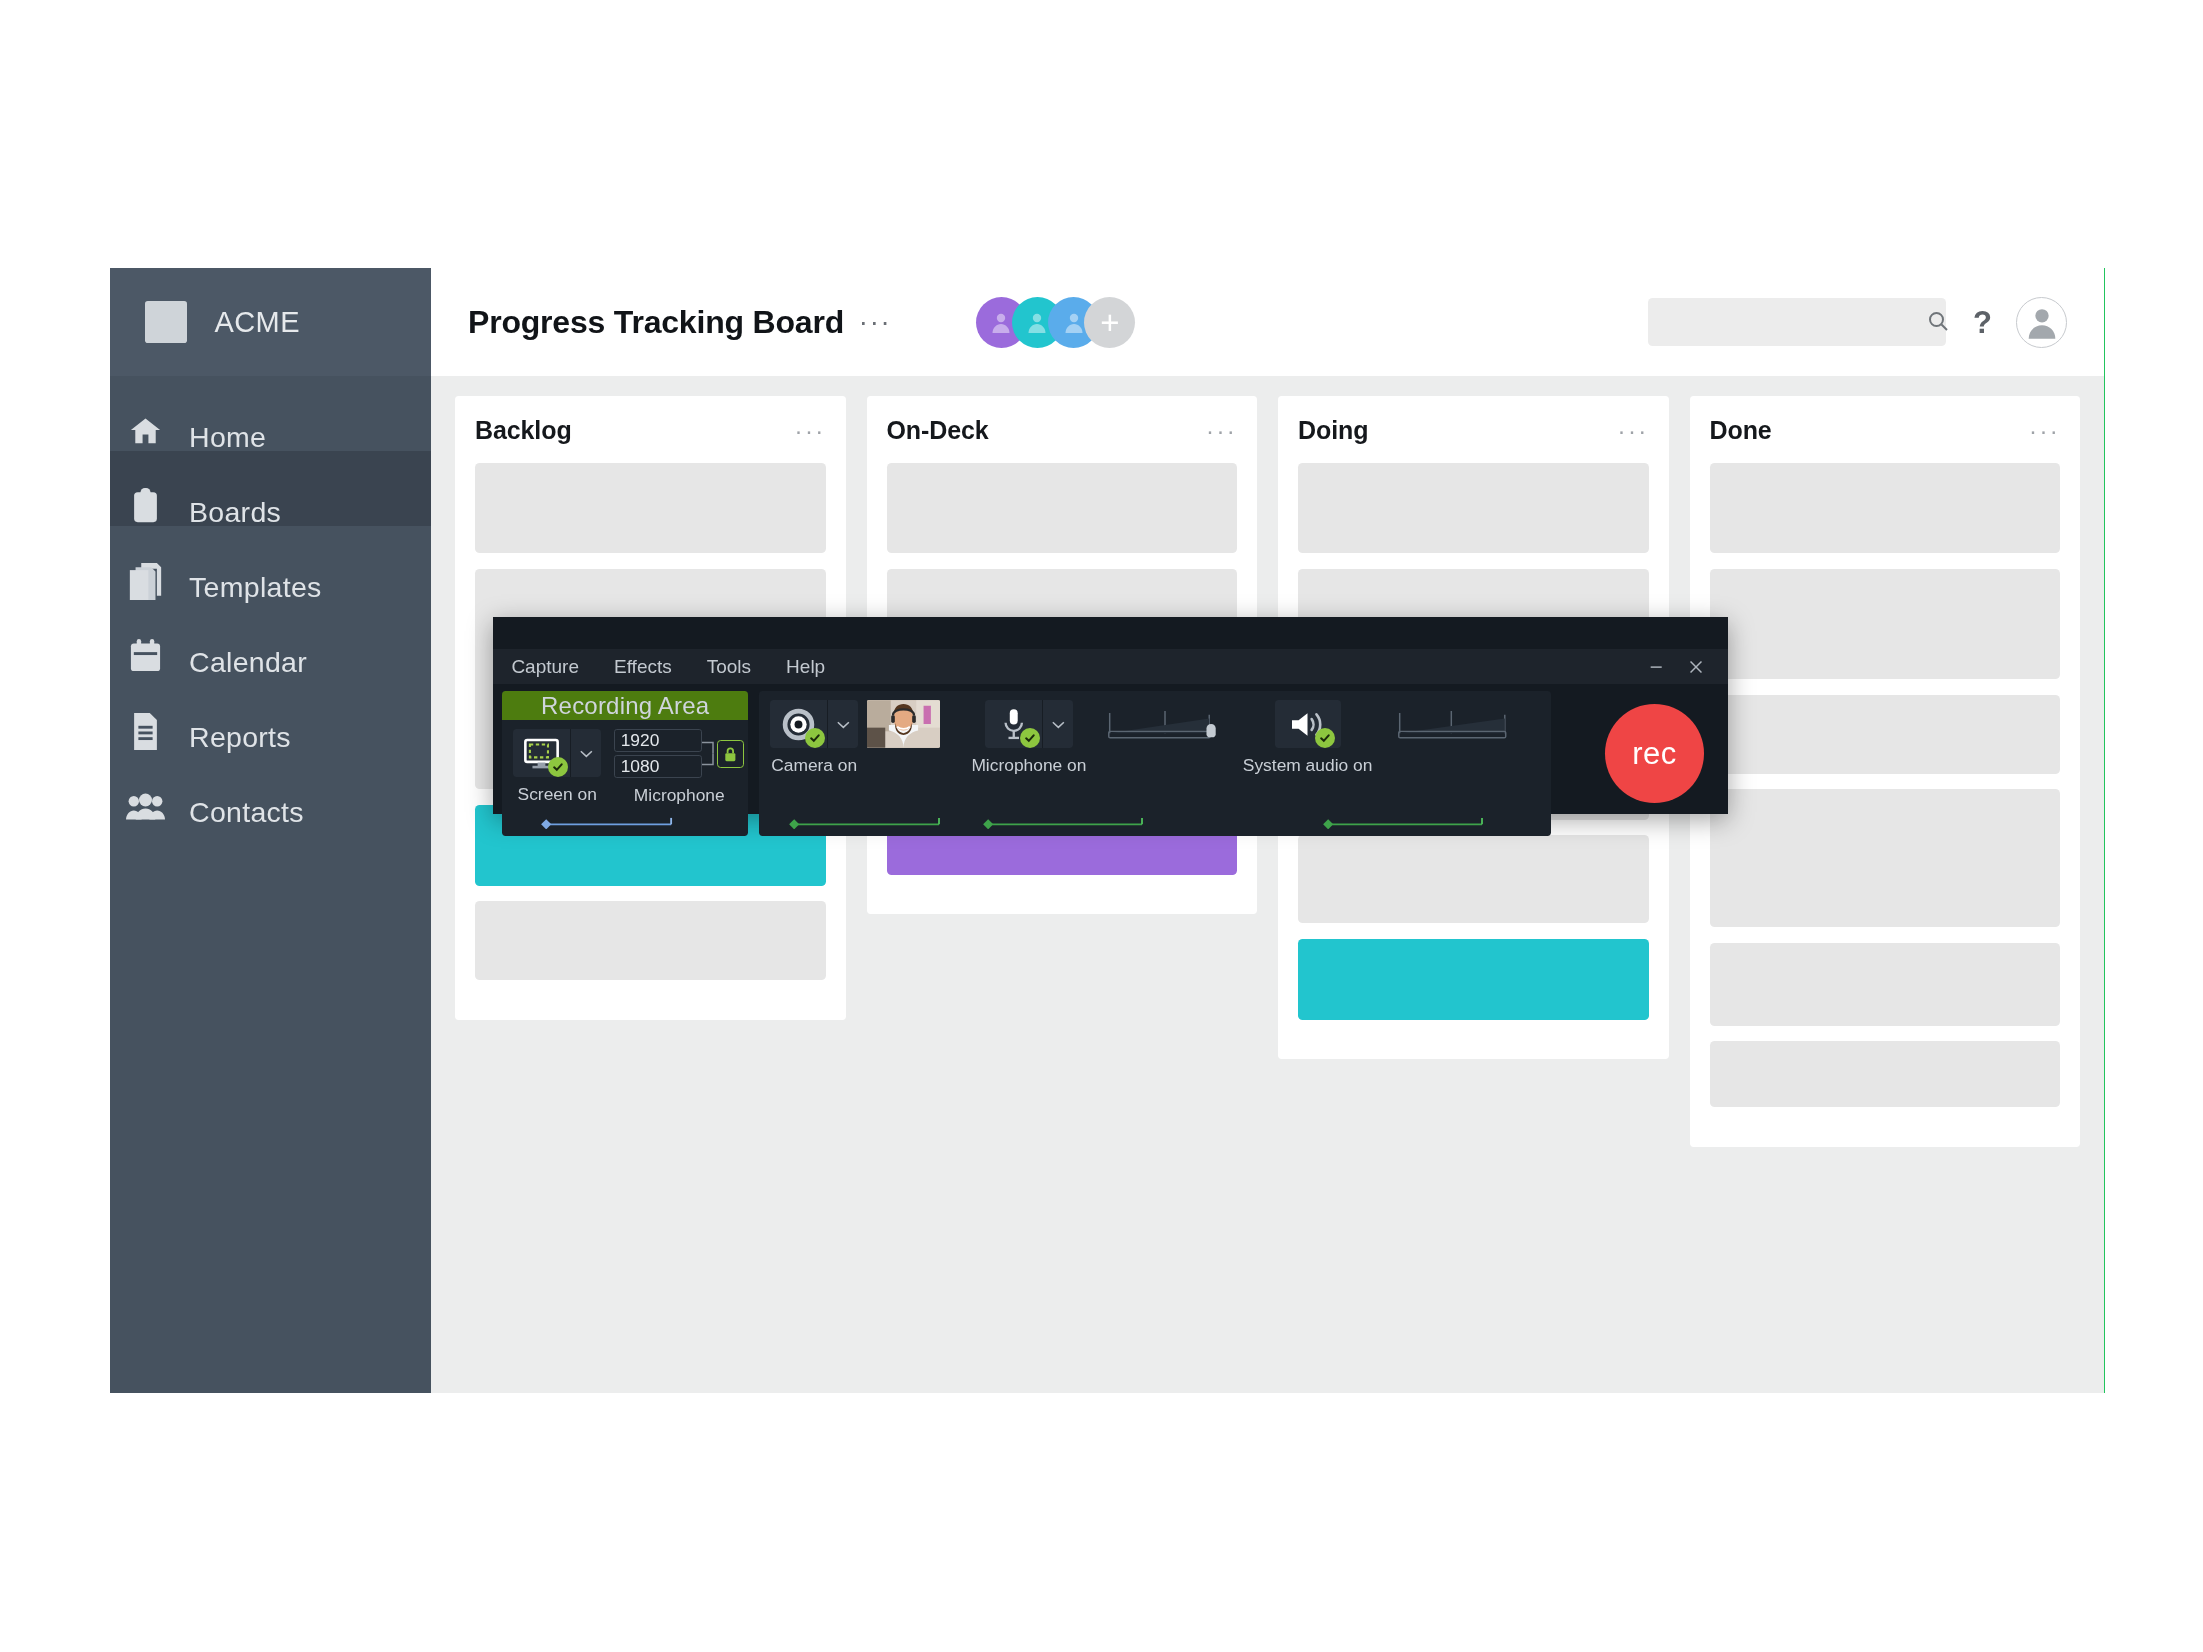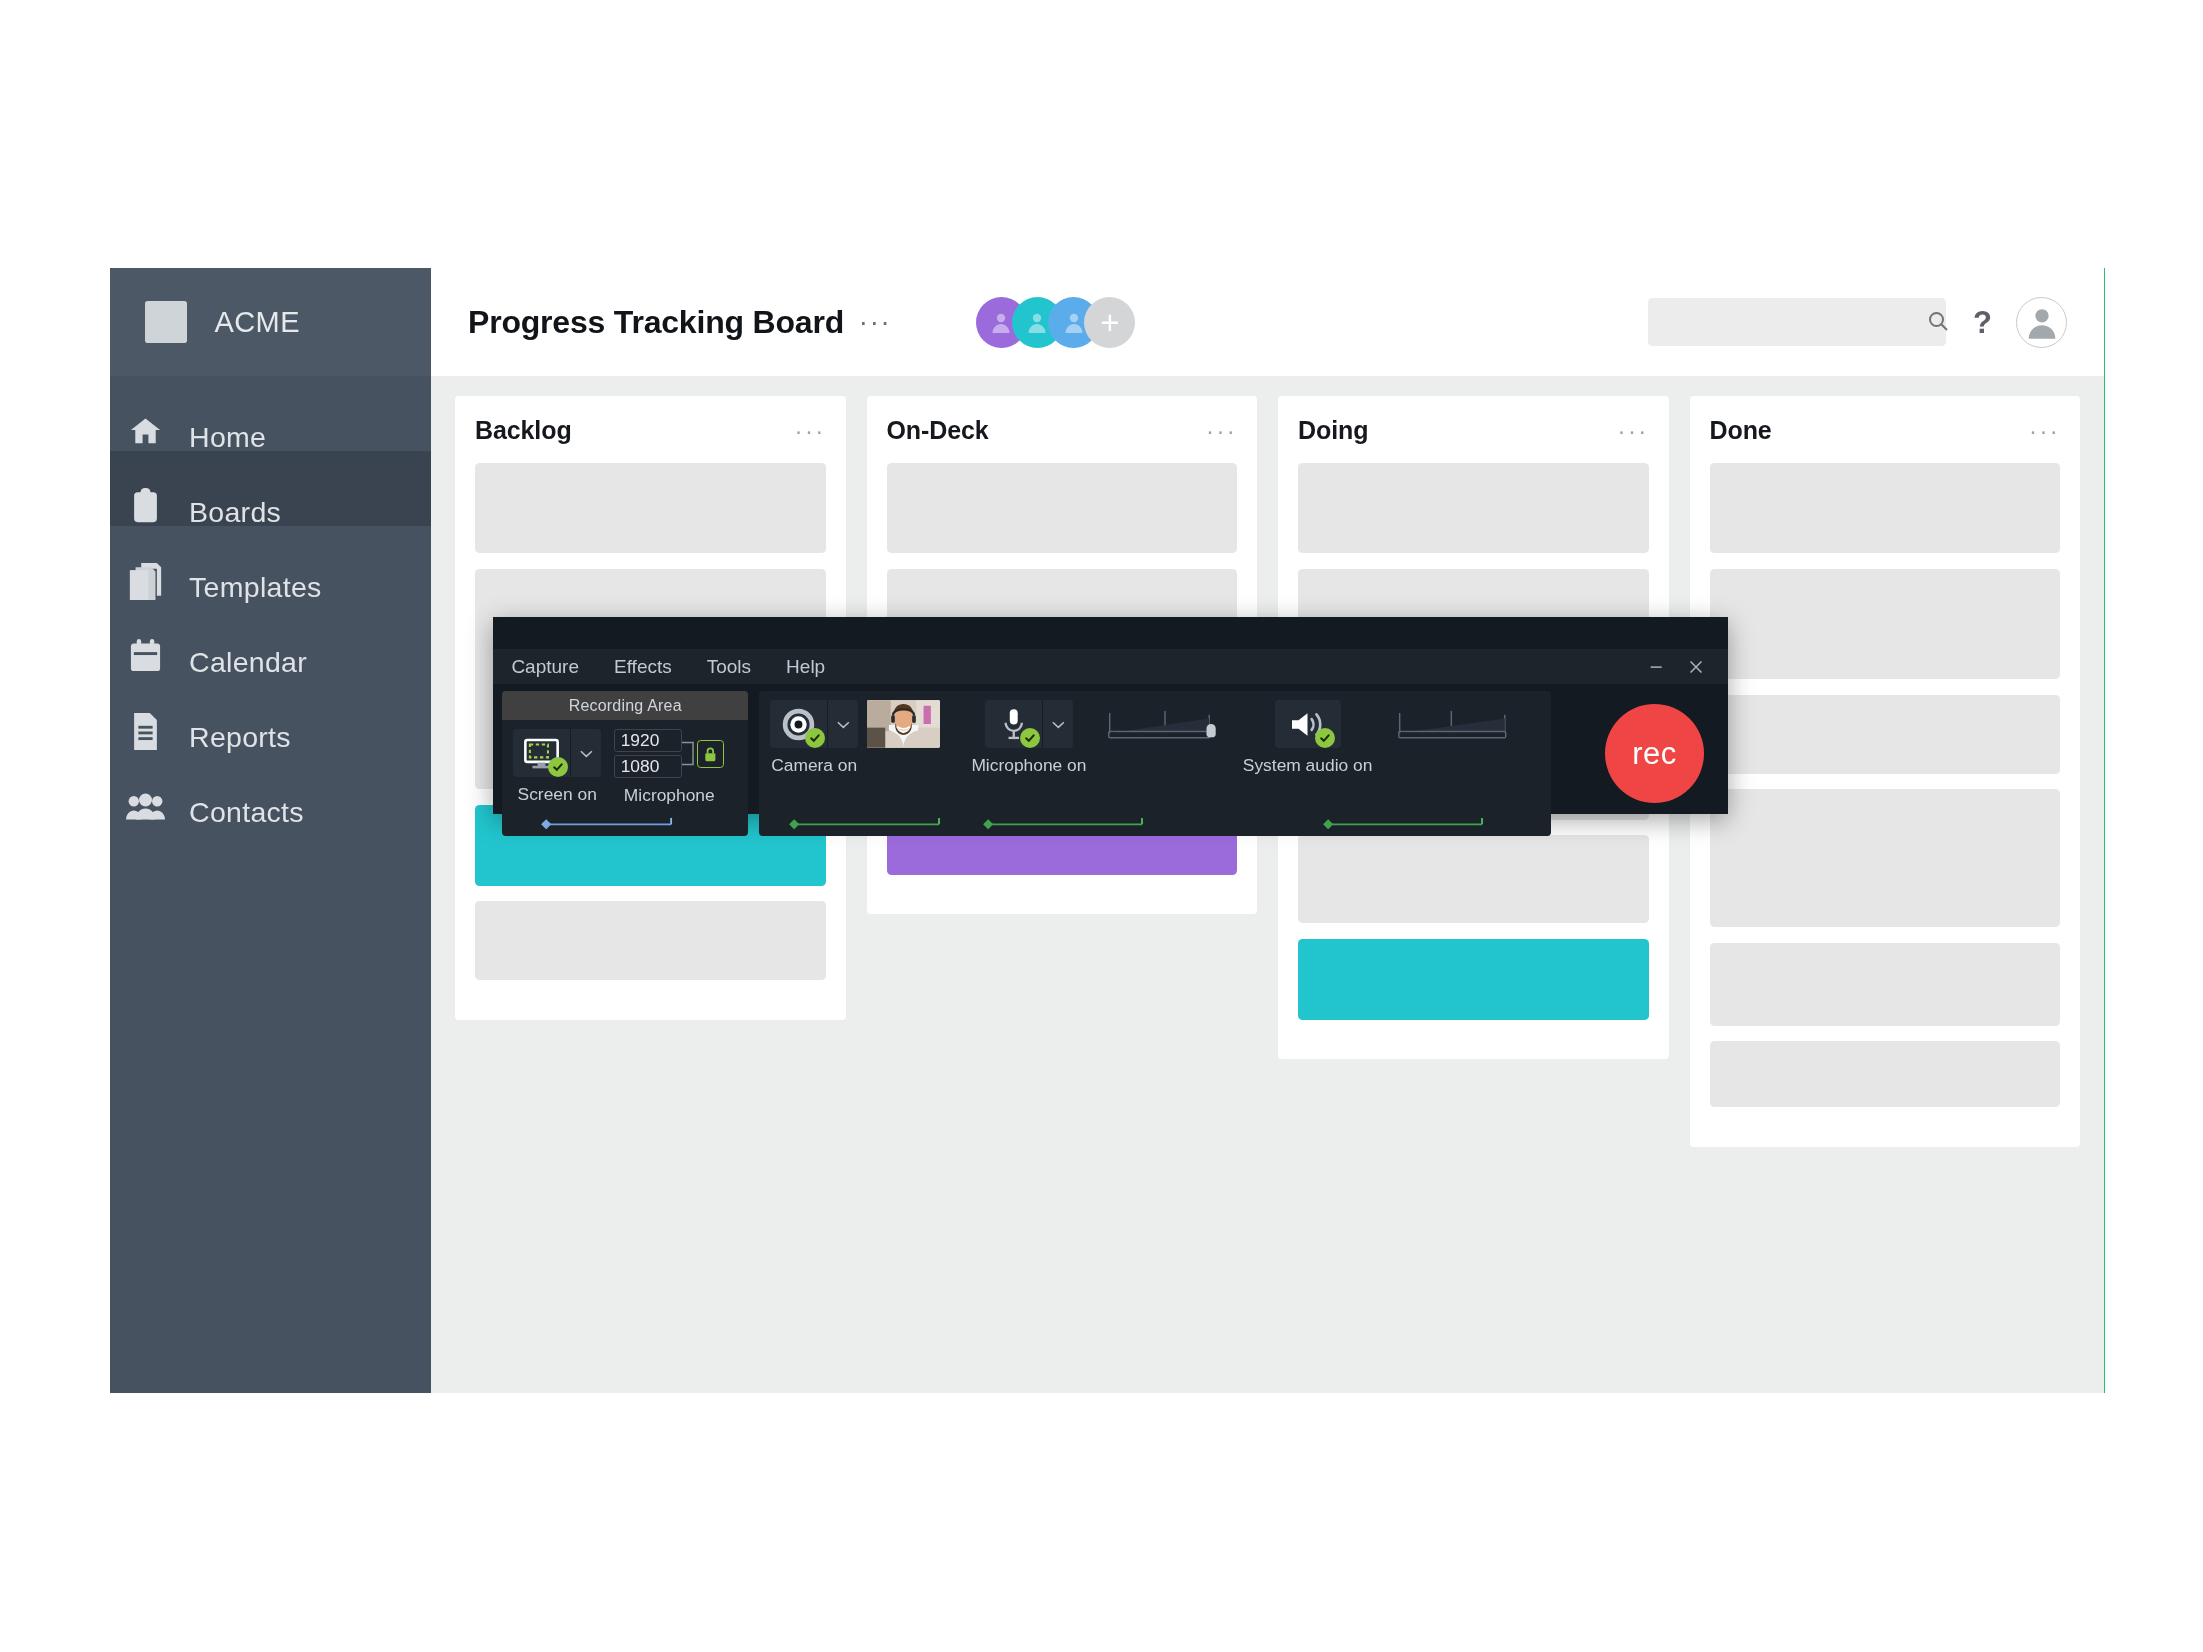--- a/index.html
+++ b/index.html
@@ -205,24 +205,24 @@
 
   .panel {
     background: #1b222a;
     border-radius: 3.7px;
     height: 145px;
     position: relative;
     display: flex; flex-direction: column;
   }
   .panel-title {
     height: 29px;
-    background: #404040;
+    background: #4d7c0f;
     border-radius: 3.7px 3.7px 0 0;
     display: flex; align-items: center; justify-content: center;
-    color: #cfd5dc; font-size: 16px;
+    color: #cfd5dc; font-size: 24px;
     letter-spacing: 0.2px;
   }
   .panel-body {
     flex: 1 1 auto;
     display: flex; align-items: flex-start;
     padding: 9.2px 11px 0 11px;
     position: relative;
   }
 
   .panel-area { width: 246px; margin-right: 11px; }
@@ -255,21 +255,21 @@
     position: absolute; right: 1.8px; bottom: 0.9px;
     width: 20px; height: 20px; border-radius: 50%;
     background: #8dc63f;
     display: flex; align-items: center; justify-content: center;
   }
 
   .dims { display: flex; flex-direction: column; align-items: center; margin-left: 13px; }
   .dims-row { display: flex; align-items: center; }
   .dim-fields { display: flex; flex-direction: column; gap: 2.8px; }
   .dim-field {
-    width: 68px; height: 23px;
+    width: 88px; height: 23px;
     background: #1b222a;
     border: 0.9px solid #3b444f;
     border-radius: 2.8px;
     color: #e3e7eb; font-size: 17.4px;
     display: flex; align-items: center;
     padding-left: 5.5px; line-height: 1;
   }
   .dim-bracket { width: 14.7px; height: 37px; position: relative; }
   .lock {
     width: 27.5px; height: 27.5px;

